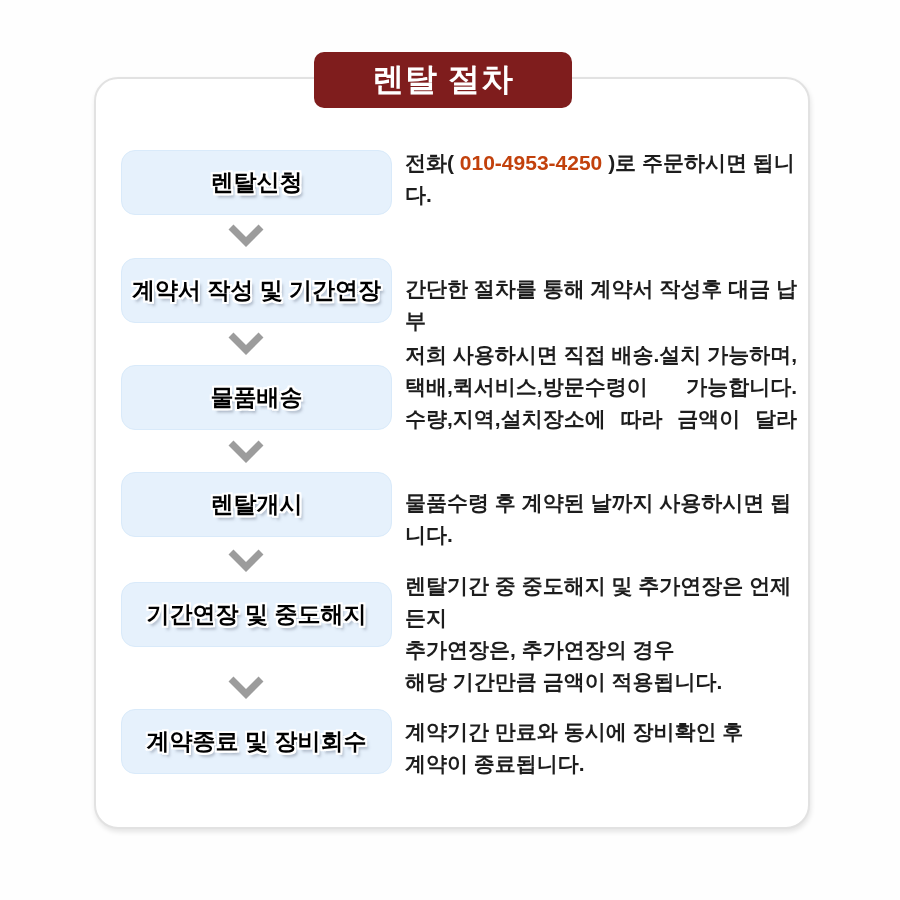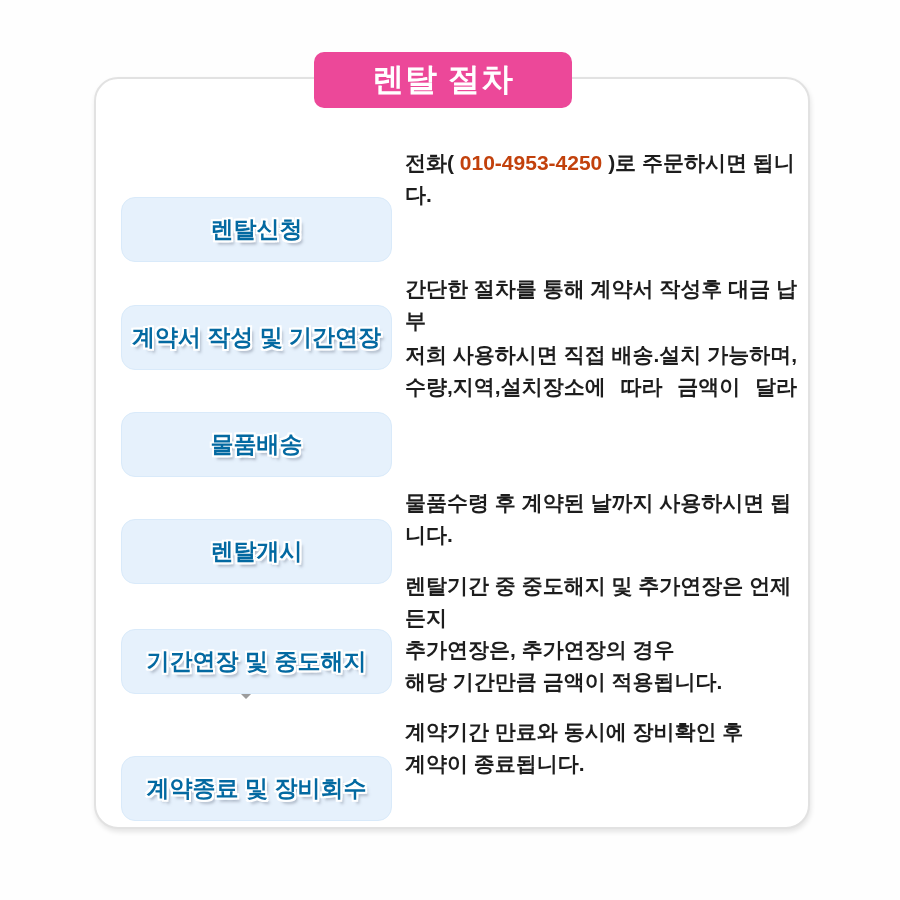--- a/index.html
+++ b/index.html
@@ -16,46 +16,45 @@
     width:712px;height:748px;
     background:#ffffff;
     border:2px solid #e2e2e2;
     border-radius:24px;
     box-shadow:1px 3px 5px rgba(0,0,0,0.10);
   }
   .title{
     position:absolute;
     left:314px;top:52px;
     width:258px;height:56px;
-    background:#ec4899;
+    background:#7f1d1d;
     border-radius:10px;
     display:flex;align-items:center;justify-content:center;
     color:#ffffff;
     font-size:32px;
     font-weight:bold;
     letter-spacing:1px;
     z-index:3;
   }
   .step-box{
     position:absolute;
     left:121px;
     width:269px;height:63px;
     background:#e6f1fc;
     border:1px solid #d9eafa;
     border-radius:14px;
     display:flex;align-items:center;justify-content:center;
-    color:#0369a1;
+    color:#000000;
     font-size:23px;
     font-weight:800;
     z-index:2;
     text-shadow:
       -2px -2px 0 #fff, 2px -2px 0 #fff, -2px 2px 0 #fff, 2px 2px 0 #fff,
       0 -2px 0 #fff, 0 2px 0 #fff, -2px 0 0 #fff, 2px 0 0 #fff,
       3px 4px 3px rgba(100,110,130,0.5);
-    margin-top: 47px;
   }
   .chev{
     position:absolute;
     left:227px;
     width:38px;height:24px;
     z-index:1;
   }
   .desc{
     position:absolute;
     left:405px;
@@ -104,20 +103,21 @@
 
 <div class="chev" id="chev2">
   <svg width="38" height="24" viewBox="0 0 38 24">
       <polyline points="4,4 19,19 34,4" fill="none" stroke="#9c9c9c" stroke-width="7"></polyline>
     </svg>
 </div>
 
 <div class="step-box" id="box3">물품배송</div>
 <div class="desc" id="desc3">
   <div class="just">저희 사용하시면 직접 배송.설치 가능하며,</div>
+  <div class="just">택배,퀵서비스,방문수령이 가능합니다.</div>
   <div class="just">수량,지역,설치장소에 따라 금액이 달라</div>
 </div>
 
 <div class="chev" id="chev3">
   <svg width="38" height="24" viewBox="0 0 38 24">
       <polyline points="4,4 19,19 34,4" fill="none" stroke="#9c9c9c" stroke-width="7"></polyline>
     </svg>
 </div>
 
 <div class="step-box" id="box4">렌탈개시</div>

